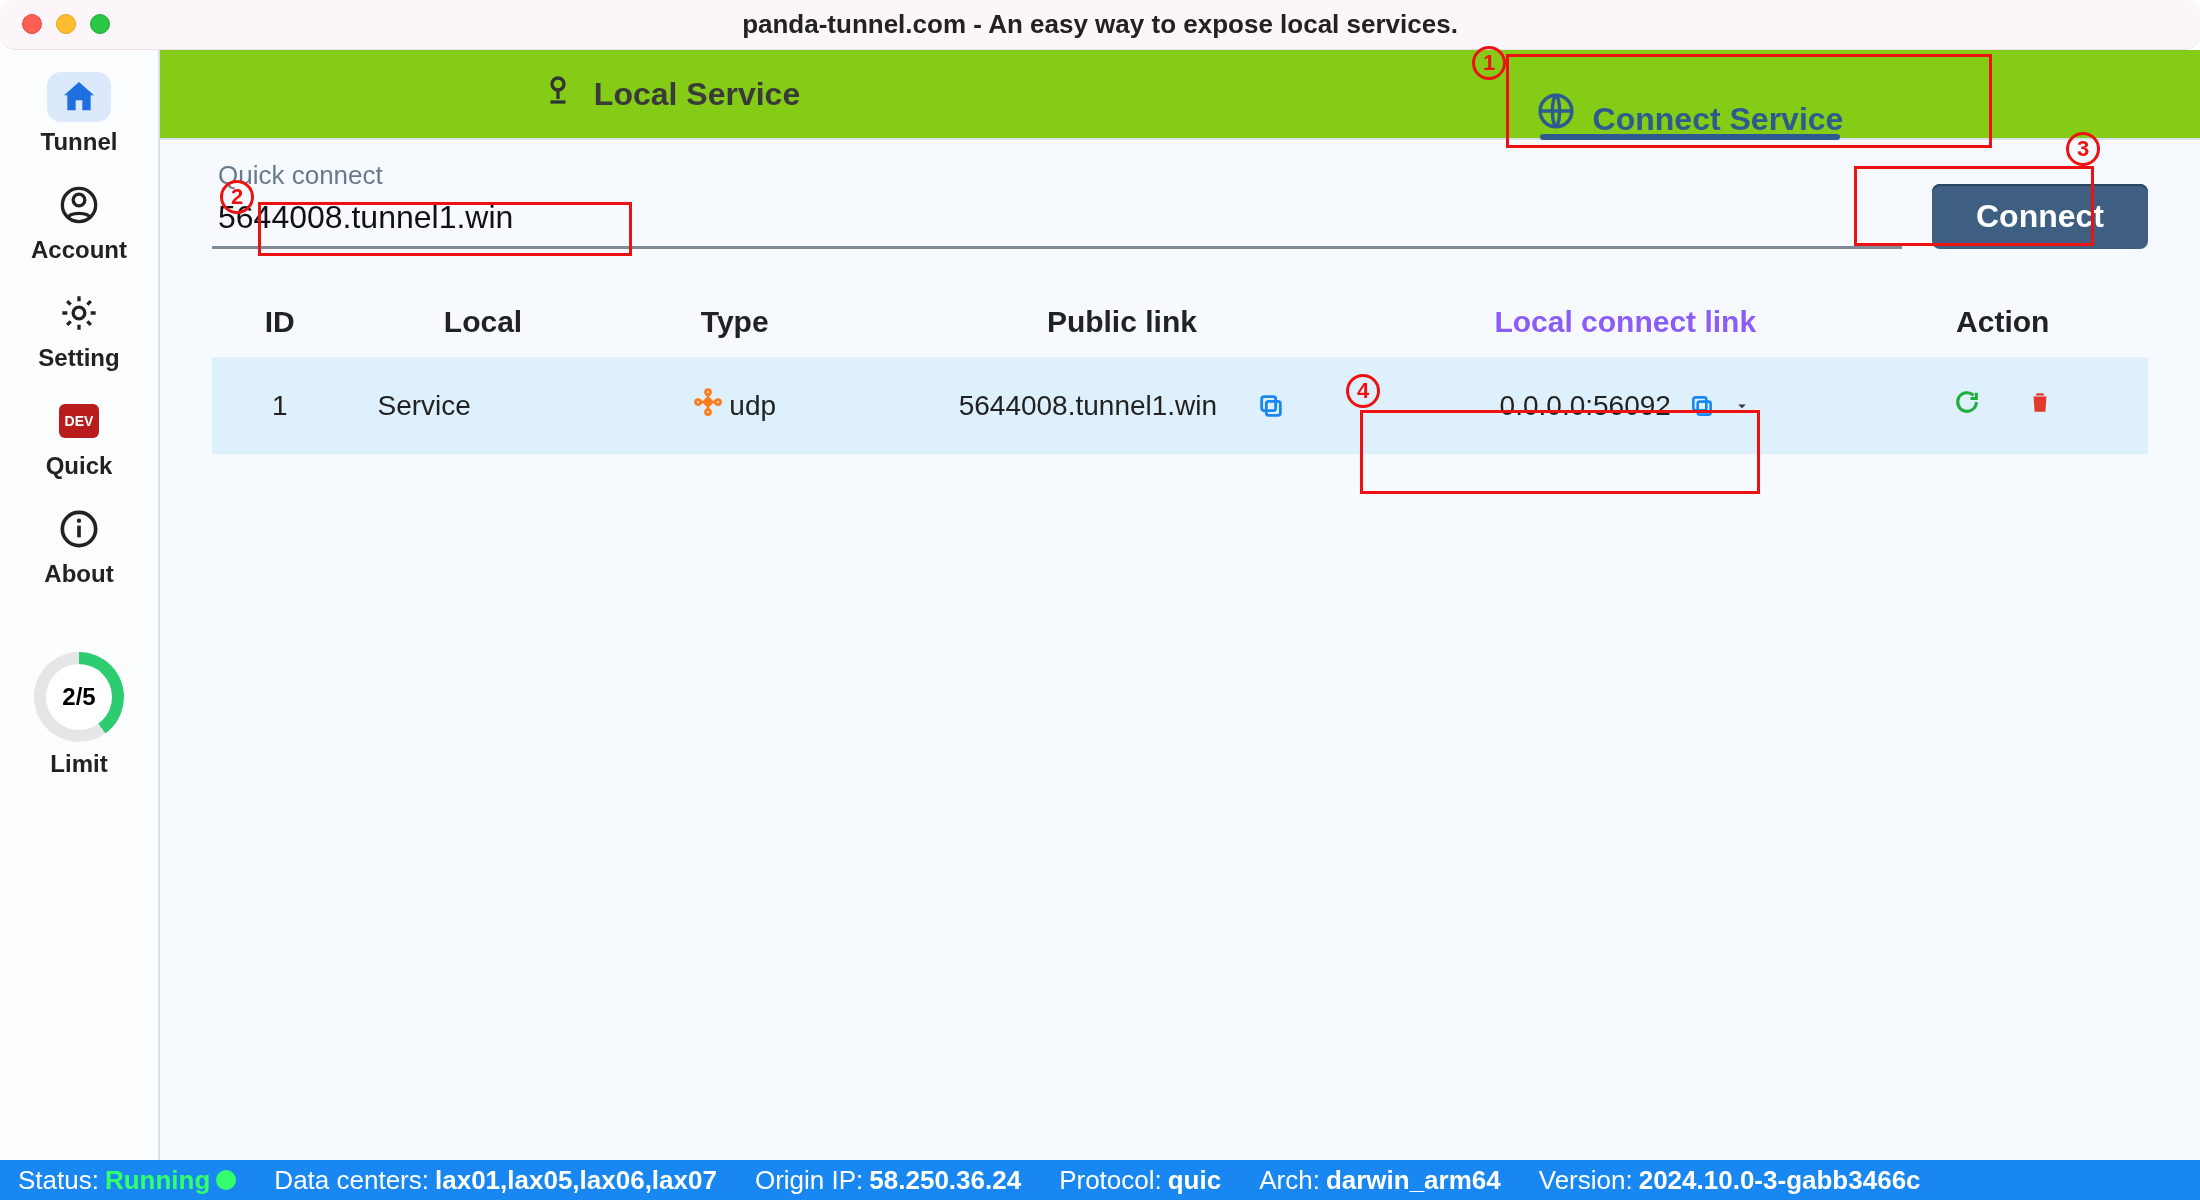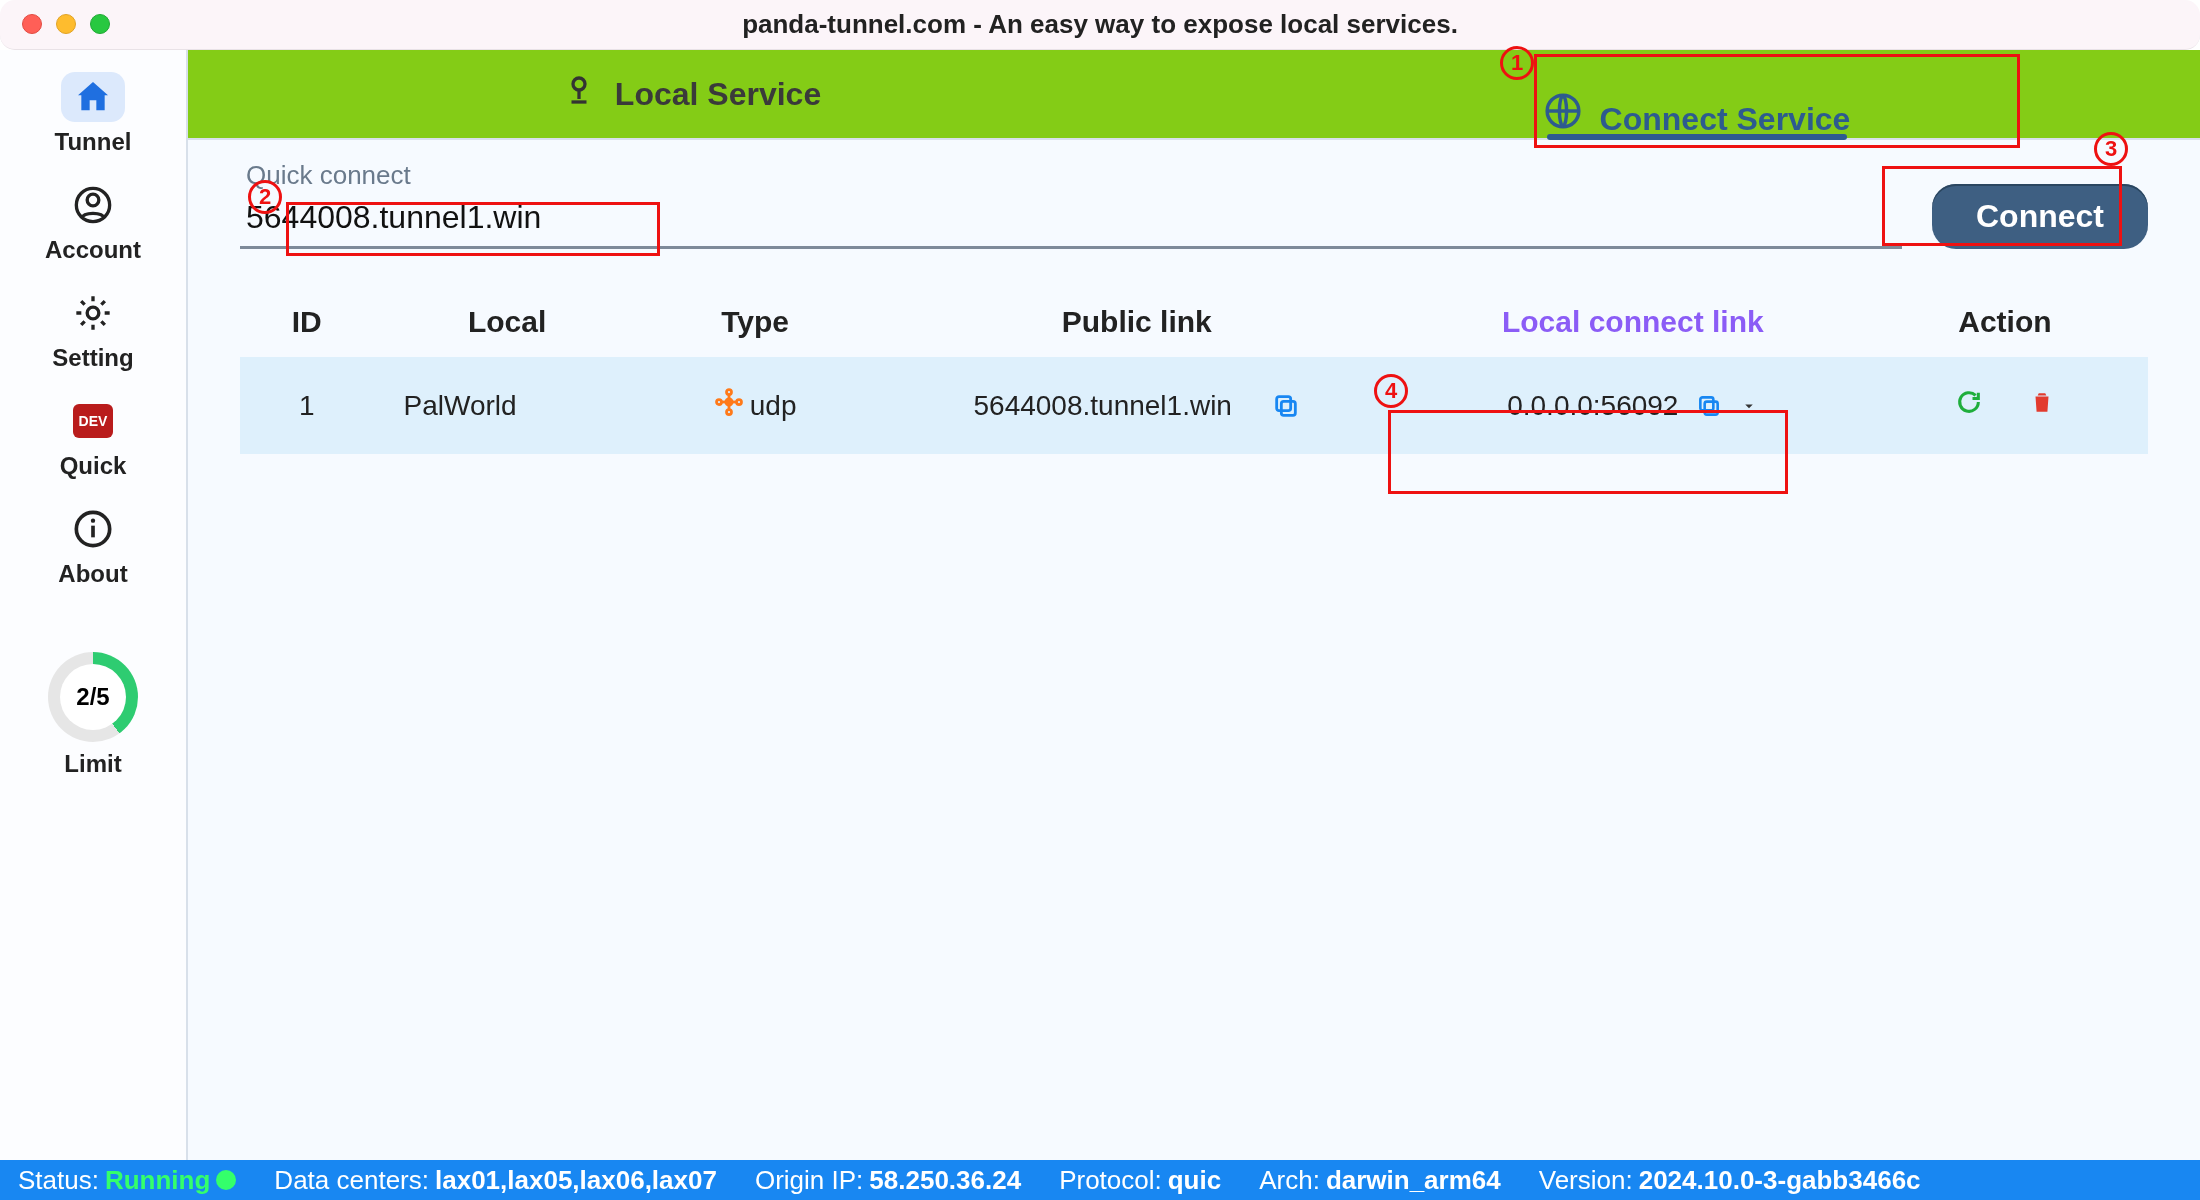--- a/index.html
+++ b/index.html
@@ -8,41 +8,41 @@
   
   .titlebar { position:relative; height:50px; display:flex; align-items:center; background:#fcf5f9; border-bottom:1px solid #e9e2e7;border-radius:15px; }
   .traffic { position:absolute; left:22px; top:14px; display:flex; gap:14px; }
   .tl { width:20px; height:20px; border-radius:50%; }
   .tl.red { background:#ff5f57; border:1px solid #e24b42; }
   .tl.yellow { background:#febc2e; border:1px solid #e1a325; }
   .tl.green { background:#28c840; border:1px solid #20a934; }
   .titlebar .title { flex:1; text-align:center; font-size:26px; font-weight:700; color:#222; }
   
   .main-row { flex:1; display:flex; min-height:0; }
-  .sidebar { width:188px; border-right:2px solid #d8e0ea; background:#fcfdff; display:flex; flex-direction:column; align-items:center; padding-top:22px; gap:24px; }
+  .sidebar { width:160px; border-right:2px solid #d8e0ea; background:#fcfdff; display:flex; flex-direction:column; align-items:center; padding-top:22px; gap:24px; }
   .side-item { display:flex; flex-direction:column; align-items:center; gap:6px; cursor:pointer; }
   .side-icon { width:64px; height:50px; border-radius:14px; display:flex; align-items:center; justify-content:center; }
   .side-icon.active { background:#dce9fc; }
   .side-label { font-size:24px; font-weight:700; color:#222; }
   .limit-wrap { margin-top:40px; display:flex; flex-direction:column; align-items:center; gap:8px; }
   .limit-ring { width:90px; height:90px; border-radius:50%; position:relative;
     background: conic-gradient(#2ecc71 0deg 144deg, #e6e6e6 144deg 360deg); display:flex; align-items:center; justify-content:center; }
   .limit-ring::after { content:""; position:absolute; inset:12px; background:#fff; border-radius:50%; }
   .limit-text { position:relative; z-index:1; font-size:24px; font-weight:600; }
   
   .content { flex:1; display:flex; flex-direction:column; position:relative; background:#f6faff; }
   .tabs { height:90px; display:flex; align-items:stretch; border-bottom:2px solid #d8e0ea; background:#84cc16; }
   .tab { flex:1; display:flex; align-items:center; justify-content:center; gap:18px; font-size:32px; font-weight:700; color:#3a3a3a; cursor:pointer; position:relative; }
   .tab.connect { color:#2d5b8f;align-items:flex-end; }
   .tab-underline { position:absolute; bottom:-2px; height:6px; background:#2d5b8f; border-radius:3px; width:300px; }
   .quick { padding:20px 52px 10px 52px; display:flex; align-items:flex-end; gap:30px; }
   .quick-left { flex:1; display:flex; flex-direction:column; }
   .quick-label { font-size:26px; color:#6a7a8c; margin-bottom:4px; margin-left:6px; }
   .quick-input { font-size:32px; color:#111; padding:4px 6px 10px 6px; border:none; border-bottom:3px solid #7e8a99; background:transparent; outline:none; width:100%; }
-  .connect-btn { background:#3e5f82; color:#fff; font-size:32px; font-weight:600; border:none; border-radius:24px; padding:14px 44px; cursor:pointer; box-shadow:0 2px 0 #2b4660 inset; }
+  .connect-btn { background:#3e5f82; color:#fff; font-size:32px; font-weight:600; border:none; border-radius:8px; padding:14px 44px; cursor:pointer; box-shadow:0 2px 0 #2b4660 inset; }
   
   .table-wrap { padding:28px 52px 0 52px; }
   table { width:100%; border-collapse:collapse; }
   th { text-align:center; font-size:30px; font-weight:700; color:#222; padding:18px 8px; }
   th.hl { color:#8b5cf6; }
   tbody tr { background:#def0fc; }
   td { text-align:center; font-size:28px; color:#222; padding:30px 8px; }
   .udp-wrap { display:inline-flex; align-items:center; gap:6px; }
   .icon-btn { display:inline-flex; align-items:center; justify-content:center; cursor:pointer; }
   .local-cell { display:inline-flex; align-items:center; gap:18px; }
@@ -165,21 +165,21 @@
               <th style="width:14%">Local</th>
               <th style="width:12%">Type</th>
               <th style="width:28%">Public link</th>
               <th style="width:24%" class="hl">Local connect link</th>
               <th style="width:15%">Action</th>
             </tr>
           </thead>
           <tbody>
             <tr>
               <td>1</td>
-              <td style="text-align:left;padding-left:30px">PalWorld</td>
+              <td style="text-align:left;padding-left:30px">Service</td>
               <td>
                 <span class="udp-wrap">
                   <span>
                     <svg width="30" height="30" viewBox="0 0 24 24" fill="none" stroke="#ff7a1a" stroke-width="2.2">
                         <circle cx="12" cy="12" r="2.5" fill="#ff7a1a"></circle>
                         <circle cx="4" cy="12" r="2"></circle>
                         <circle cx="20" cy="12" r="2"></circle>
                         <circle cx="12" cy="4" r="2"></circle>
                         <circle cx="12" cy="20" r="2"></circle>
                         <line x1="12" y1="6" x2="12" y2="9.5"></line>

